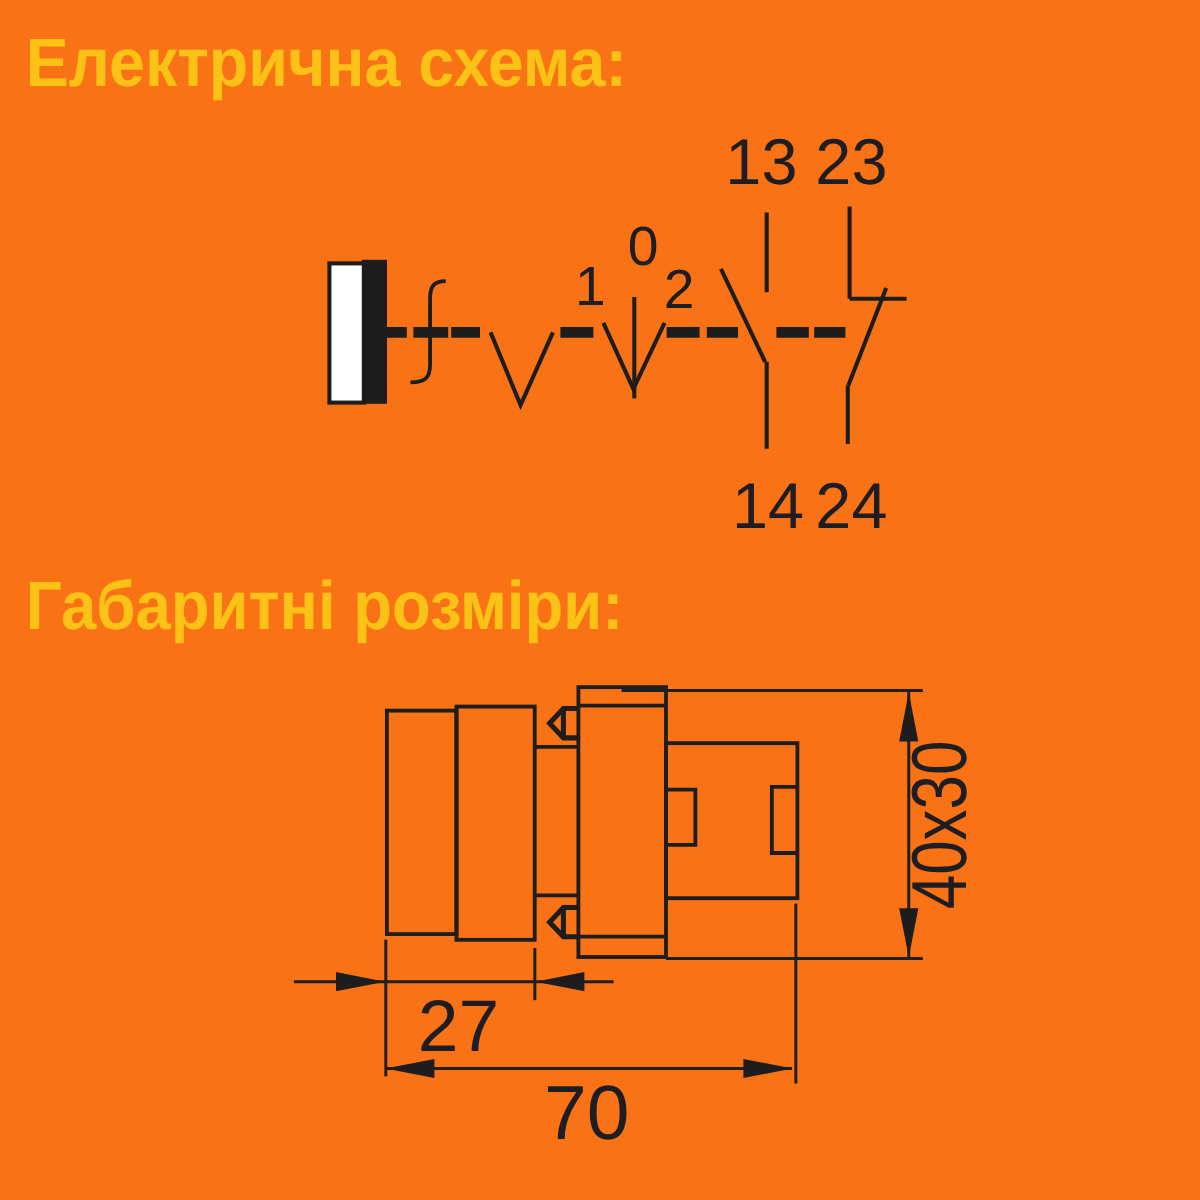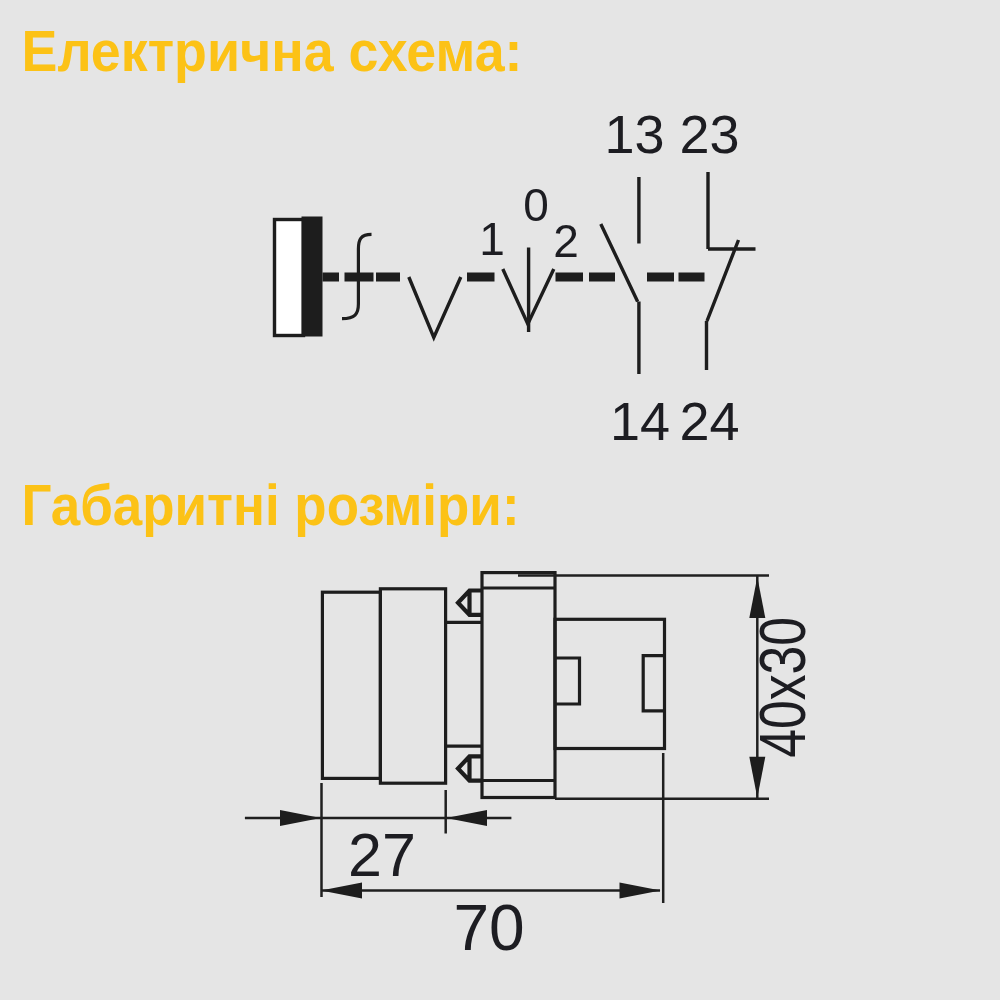--- a/index.html
+++ b/index.html
@@ -1,16 +1,16 @@
 <!DOCTYPE html>
 <html><head>
 <meta charset="utf-8">
 <style>
   html,body{margin:0;padding:0;background:#ffffff;}
-  #page{position:relative;width:1000px;height:1000px;background:#e5e5e5;overflow:hidden;}
+  #page{position:relative;width:1000px;height:1000px;background:#f97316;overflow:hidden;}
   svg{display:block;}
   text{font-family:"Liberation Sans", sans-serif;}
 </style>
 </head>
 <body>
 
 <div id="page">
 <svg width="1000" height="1000" viewBox="0 0 1000 1000">
 
   <text x="21.5" y="71.3" font-size="57" font-weight="bold" fill="#fcc216" textLength="501" lengthAdjust="spacingAndGlyphs">Електрична схема:</text>

